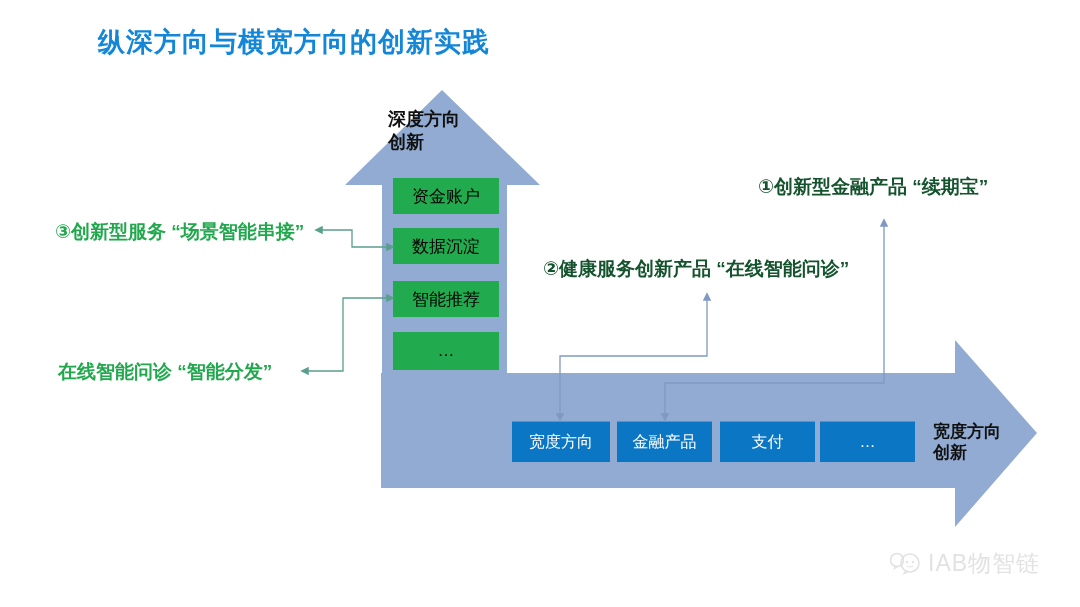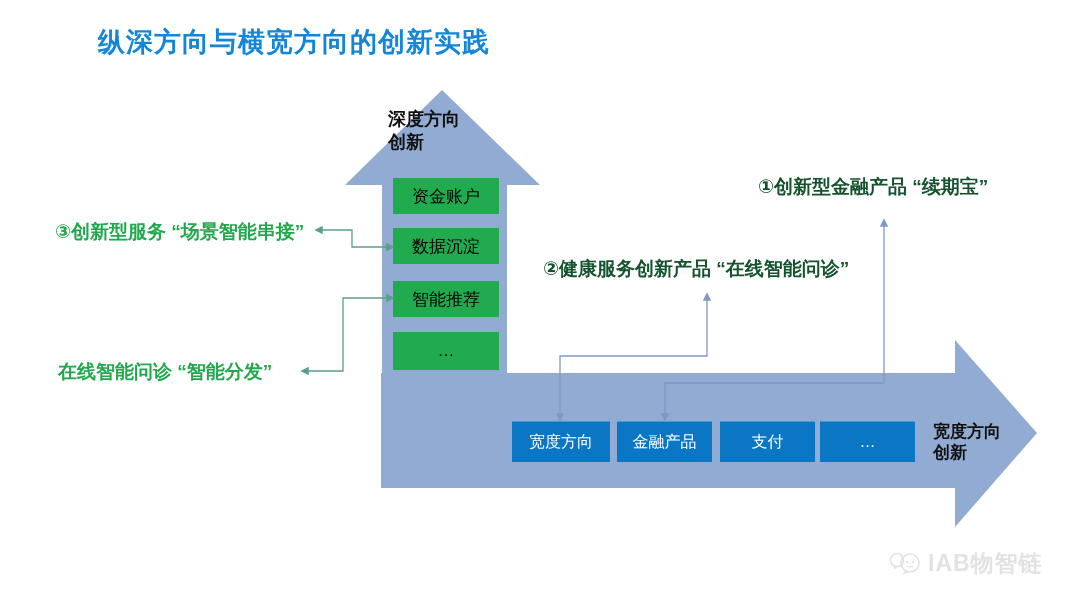--- a/index.html
+++ b/index.html
@@ -50,21 +50,21 @@
   .annot.blue{color:#14532d;}
   .annot.a4{left:35px;top:219px;}
   .annot.a3{left:38px;top:359px;}
   .annot.a1{left:738px;top:174px;}
   .annot.a2{left:523px;top:256px;}
   
   .connectors{position:absolute;left:0;top:0;width:1080px;height:607px;pointer-events:none;}
   
   .wm{
     position:absolute;left:868px;top:548px;display:flex;align-items:center;gap:6px;
-    color:#E2E2E2;font-size:23px;font-weight:bold;letter-spacing:1px;
+    color:#E2E2E2;font-size:23px;font-weight:normal;letter-spacing:1px;
   }
 </style>
 </head>
 <body>
 
 <div class="stage">
 
   <h1 class="title">纵深方向与横宽方向的创新实践</h1>
 
   <div class="v-arrow"></div>

